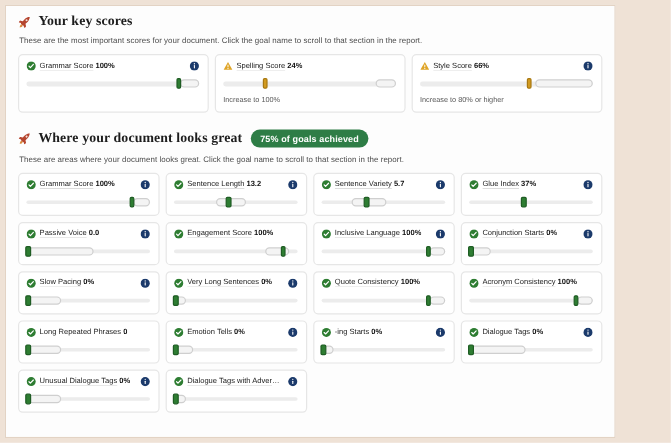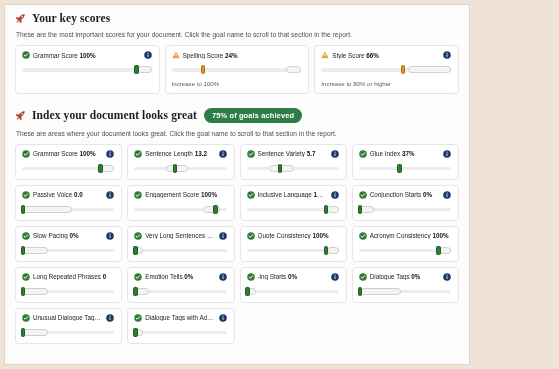--- a/index.html
+++ b/index.html
@@ -4,21 +4,21 @@
 <style>
   html,body{margin:0;padding:0;}
   body{
     width:559px;height:369px;
     background:#efe2d6;
     font-family:"Liberation Sans", sans-serif;
     overflow:hidden;
   }
   .frame{
     position:absolute;left:4px;top:4px;
-    width:466px;height:361px;
+    width:509px;height:361px;
     background:#ffffff;
     border:1px solid #e3d3c4;
     box-sizing:border-box;
     overflow:hidden;
   }
   .inner{
     position:absolute;left:0;top:0;right:0;bottom:0;
     background:#fdfdfd;
     padding:0 10px;
     box-sizing:border-box;
@@ -208,21 +208,21 @@
           <div class="hint">Increase to 80% or higher</div>
         </div>
       </div>
 
   <div class="sec-head" style="padding-top:14px;">
     <svg class="rocket" viewBox="0 0 16 16">
       <path d="M14.5 1.5c-3 .2-5.4 1.6-7 3.4L5.8 6.7 3.1 6.1c-.3-.1-.6 0-.8.2l-1.1 1.1c-.3.3-.2.8.2.9l2.3.8c-.1.4-.1.7 0 1l2 2c.3.1.6.1 1 0l.8 2.3c.1.4.6.5.9.2l1.1-1.1c.2-.2.3-.5.2-.8l-.6-2.7 1.8-1.7c1.8-1.6 3.2-4 3.4-7 .1-.3-.2-.6-.5-.6z" fill="#b5452f"></path>
       <circle cx="10.4" cy="5.6" r="1.25" fill="#f3e3dc"></circle>
       <path d="M3.2 11.2c-.9.9-1.1 3.1-1.1 3.1s2.2-.2 3.1-1.1c.5-.5.5-1.3 0-1.9-.6-.6-1.5-.6-2 -.1z" fill="#d98a3c"></path>
     </svg>
-    <span class="sec-title">Index your document looks great</span>
+    <span class="sec-title">Where your document looks great</span>
     <span class="badge">75% of goals achieved</span>
   </div>
   <div class="sec-sub">These are areas where your document looks great. Click the goal name to scroll to that section in the report.</div>
 
   <div class="grid goals" id="goals-grid">
         <div class="card">
           <div class="card-top">
             <div class="label-wrap">
               <svg class="status-icon" viewBox="0 0 16 16">
                 <circle cx="8" cy="8" r="7.5" fill="#2e7d32"></circle>

